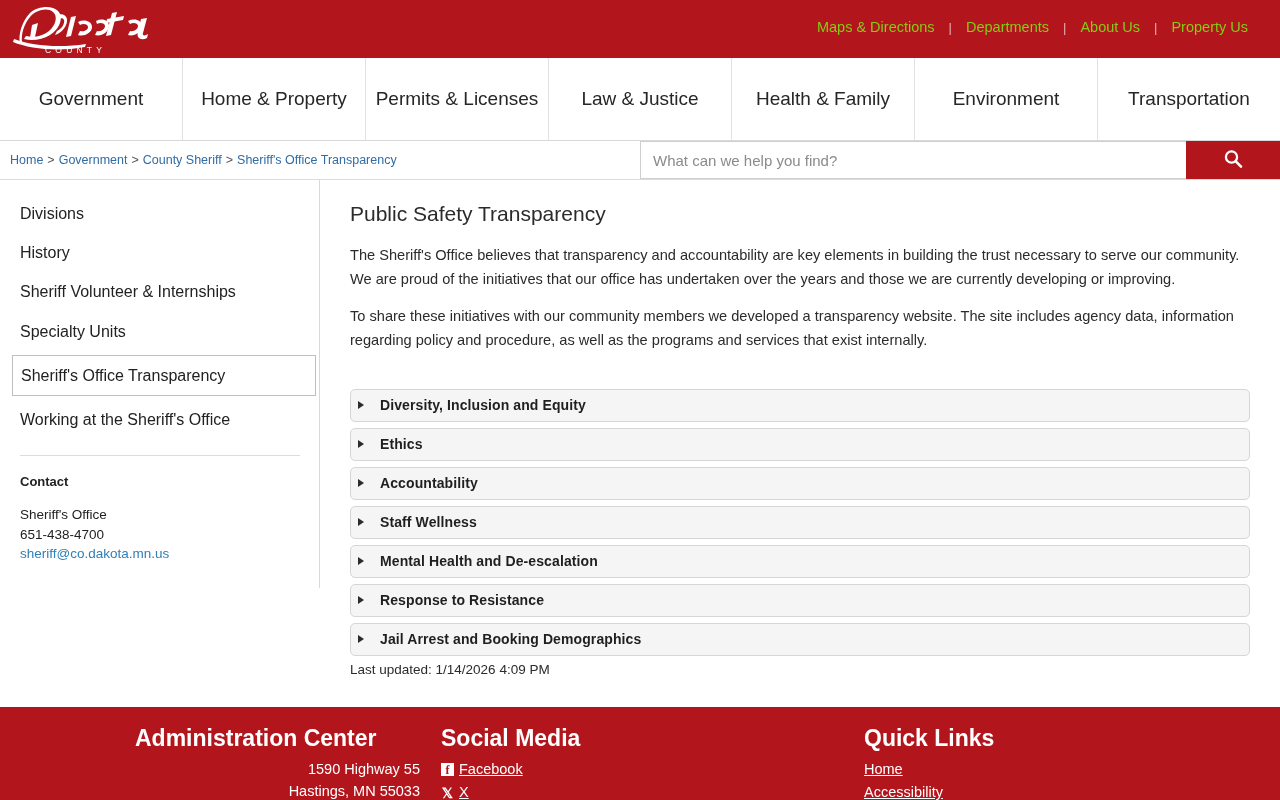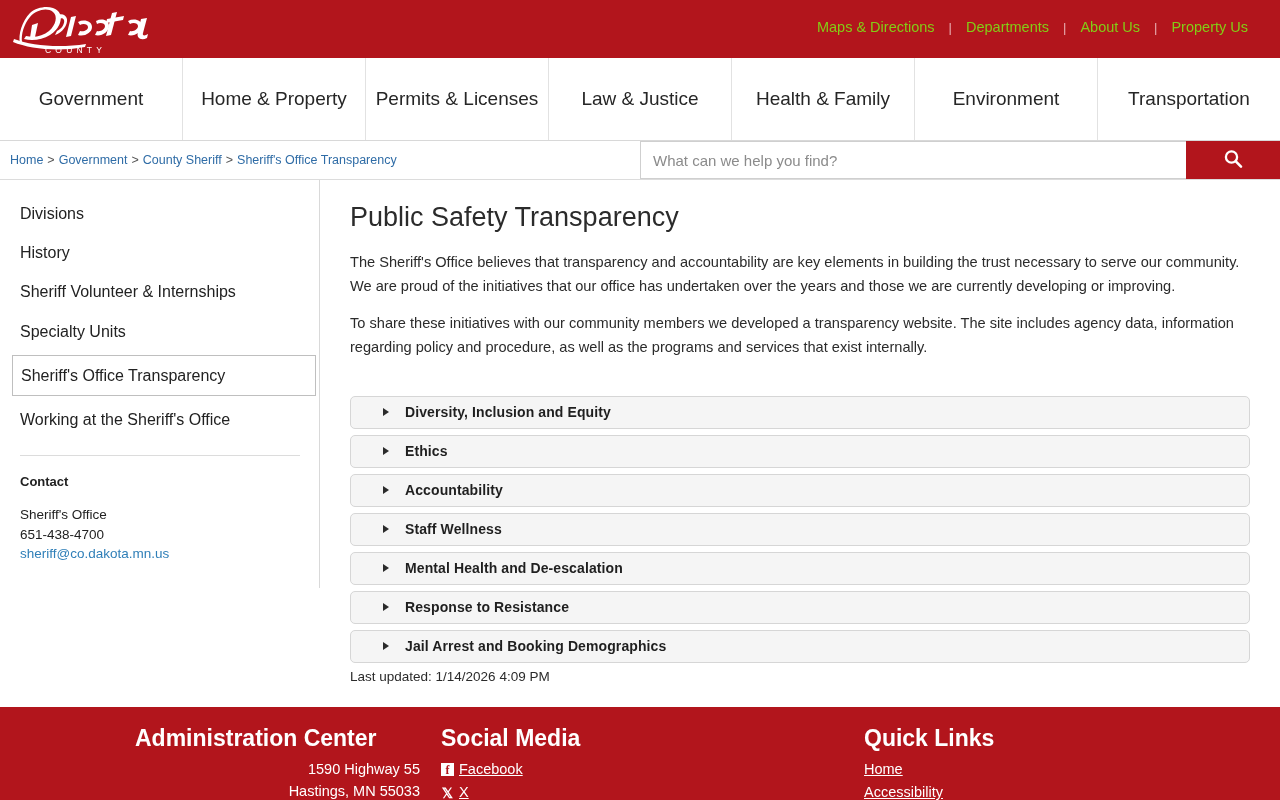--- a/index.html
+++ b/index.html
@@ -162,21 +162,21 @@
     color: #222;
     line-height: 1.45;
   }
   .contact-body a { color: #2f7fb8; }
 
   .main {
     flex: 1 1 auto;
     padding: 12px 30px 0 30px;
   }
   .pagetitle {
-    font-size: 27px;
+    font-size: 21px;
     font-weight: 400;
     color: #2b2b2b;
     margin: 10px 0 18px 0;
   }
   .para {
     font-size: 14.6px;
     color: #2b2b2b;
     line-height: 1.62;
     margin-bottom: 14px;
     padding-right: 2px;
@@ -185,21 +185,21 @@
   
   .accordions { margin-top: 36px; }
   .acc {
     border: 1px solid #d6d6d6;
     border-radius: 5px;
     background: #f5f5f5;
     height: 33px;
     display: flex;
     align-items: center;
     margin-bottom: 6px;
-    padding-left: 32px;
+    padding-left: 7px;
     cursor: pointer;
   }
   .acc .tri {
     width: 0; height: 0;
     border-left: 6px solid #2b2b2b;
     border-top: 4.5px solid transparent;
     border-bottom: 4.5px solid transparent;
     margin-right: 16px;
     display: inline-block;
   }

